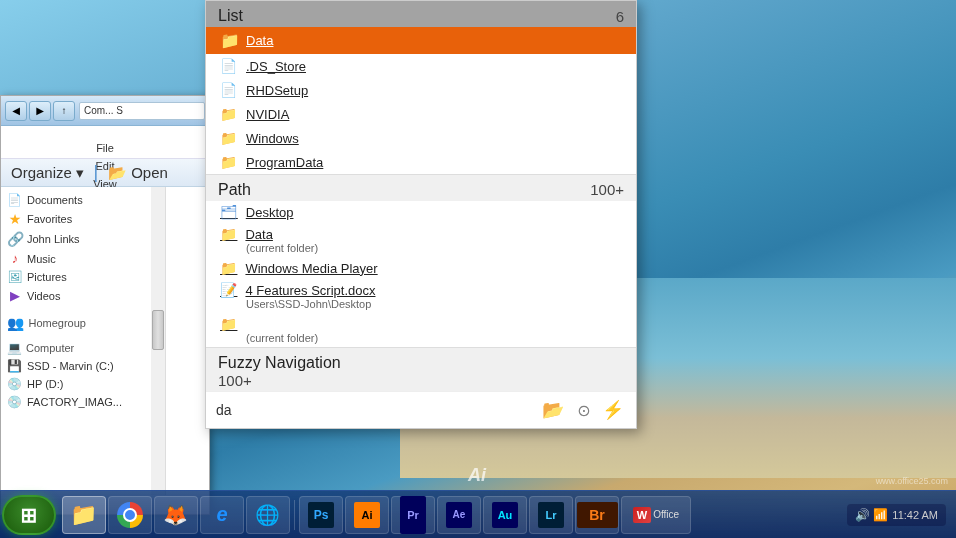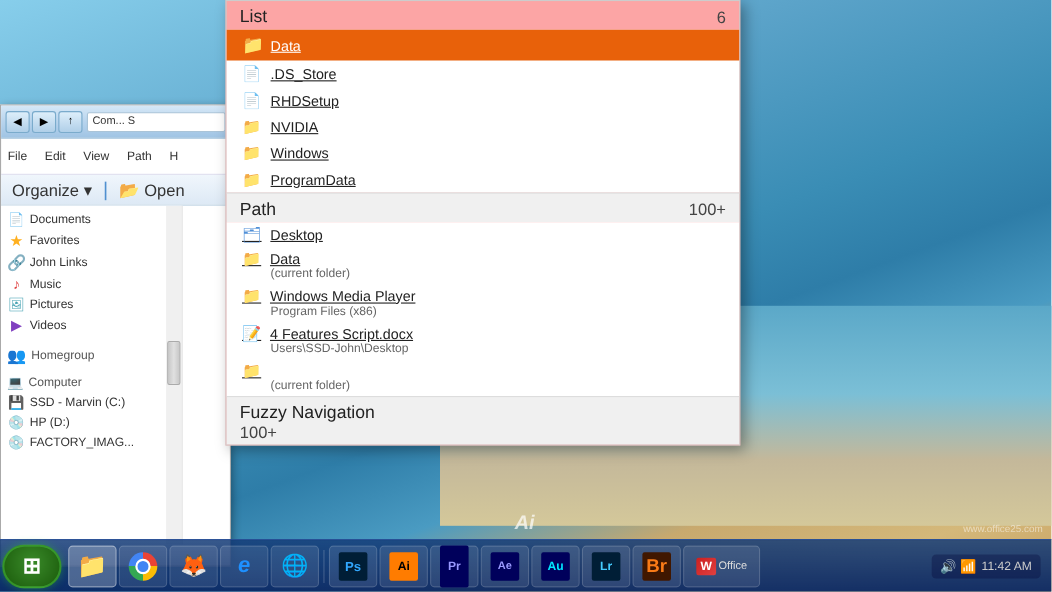--- a/index.html
+++ b/index.html
@@ -100,21 +100,22 @@
       cursor: pointer;
       padding: 2px 4px;
     }
 
     .explorer-menu {
       height: 22px;
       display: flex;
       align-items: center;
       padding: 16px 6px;
       border-bottom: 1px solid #dde;
-      gap: 16px;
+      gap: 6px;
+      flex-direction: column;
     }
 
     .menu-item {
       font-size: 11px;
       color: #333;
       cursor: pointer;
     }
 
     .explorer-body {
       display: flex;
@@ -173,22 +174,22 @@
       display: flex;
       align-items: center;
       gap: 4px;
     }
 
     
     .quicksearch-popup {
       position: absolute;
       top: 0;
       left: 205px;
-      width: 468px;
-      background: #fca5a5;
+      width: 432px;
+      background: #a3a3a3;
       border: 1px solid #ccc;
       box-shadow: 4px 4px 12px rgba(0,0,0,0.35);
       z-index: 100;
       font-family: 'Segoe UI', Arial, sans-serif;
     }
 
     .qs-header {
       display: flex;
       justify-content: space-between;
       align-items: center;
@@ -416,21 +417,21 @@
       background: #4285F4;
       border: 2px solid white;
     }
 
     .ps-icon { background: #001e36; color: #31a8ff; font-size: 12px; font-weight: bold; width: 26px; height: 26px; display: flex; align-items: center; justify-content: center; border-radius: 2px; }
     .ai-icon { background: #ff7c00; color: #000; font-size: 11px; font-weight: bold; width: 26px; height: 26px; display: flex; align-items: center; justify-content: center; border-radius: 2px; }
     .pr-icon { background: #00005b; color: #9999ff; font-size: 11px; font-weight: bold; width: 26px; height: 38px; display: flex; align-items: center; justify-content: center; border-radius: 2px; }
     .ae-icon { background: #00005b; color: #9999ff; font-size: 10px; font-weight: bold; width: 26px; height: 26px; display: flex; align-items: center; justify-content: center; border-radius: 2px; }
     .au-icon { background: #00005b; color: #00e4ff; font-size: 11px; font-weight: bold; width: 26px; height: 26px; display: flex; align-items: center; justify-content: center; border-radius: 2px; }
     .lr-icon { background: #001e36; color: #4cf; font-size: 11px; font-weight: bold; width: 26px; height: 26px; display: flex; align-items: center; justify-content: center; border-radius: 2px; }
-    .br-icon { background: #401700; color: #fa7b17; font-size: 17px; font-weight: bold; width: 26px; height: 26px; display: flex; align-items: center; justify-content: center; border-radius: 2px; }
+    .br-icon { background: #401700; color: #fa7b17; font-size: 14px; font-weight: bold; width: 41px; height: 26px; display: flex; align-items: center; justify-content: center; border-radius: 2px; }
 
     .watermark {
       position: absolute;
       bottom: 52px;
       right: 8px;
       font-size: 9px;
       color: rgba(255,255,255,0.5);
     }
     .ico-note { color: #6080C8; font-size: 12px; }
     .ico-music { color: #E04040; font-size: 13px; }
@@ -586,21 +587,20 @@
         <span style="color:#E8A020; font-size:14px;">📁</span>
         <span>Data</span>
       </div>
       <div class="qs-path-sub">(current folder)</div>
     </div>
     <div class="qs-path-item">
       <div class="qs-path-name">
         <span style="color:#E8A020; font-size:14px;">📁</span>
         <span>Windows Media Player</span>
       </div>
-      <div class="qs-path-sub">Program Files (x86)</div>
     </div>
     <div class="qs-path-item">
       <div class="qs-path-name">
         <span style="color:#3060B8; font-size:14px;">📝</span>
         <span>4 Features Script.docx</span>
       </div>
       <div class="qs-path-sub">Users\SSD-John\Desktop</div>
     </div>
     <div class="qs-path-item">
       <div class="qs-path-name">
@@ -608,20 +608,26 @@
       </div>
       <div class="qs-path-sub">(current folder)</div>
     </div>
   </div>
 
   <div class="qs-fuzzy-section">
     <span>Fuzzy Navigation</span>
     <span class="qs-count">100+</span>
   </div>
 
+  <div class="qs-input-row">
+    <input class="qs-input" type="text" value="da" style="">
+    <div class="qs-input-icon" style="color:#E8A020; font-size:18px;">📂</div>
+    <div class="qs-input-icon" style="color:#808080; font-size:16px;">⊙</div>
+    <div class="qs-input-icon" style="color:#E8A020; font-size:18px;">⚡</div>
+  </div>
 </div>
 
 <div class="ai-text-label">Ai</div>
 
 <div class="watermark">www.office25.com</div>
 
 <div class="taskbar">
 
   <div class="taskbar-start">
     <span style="font-size:20px;">⊞</span>

